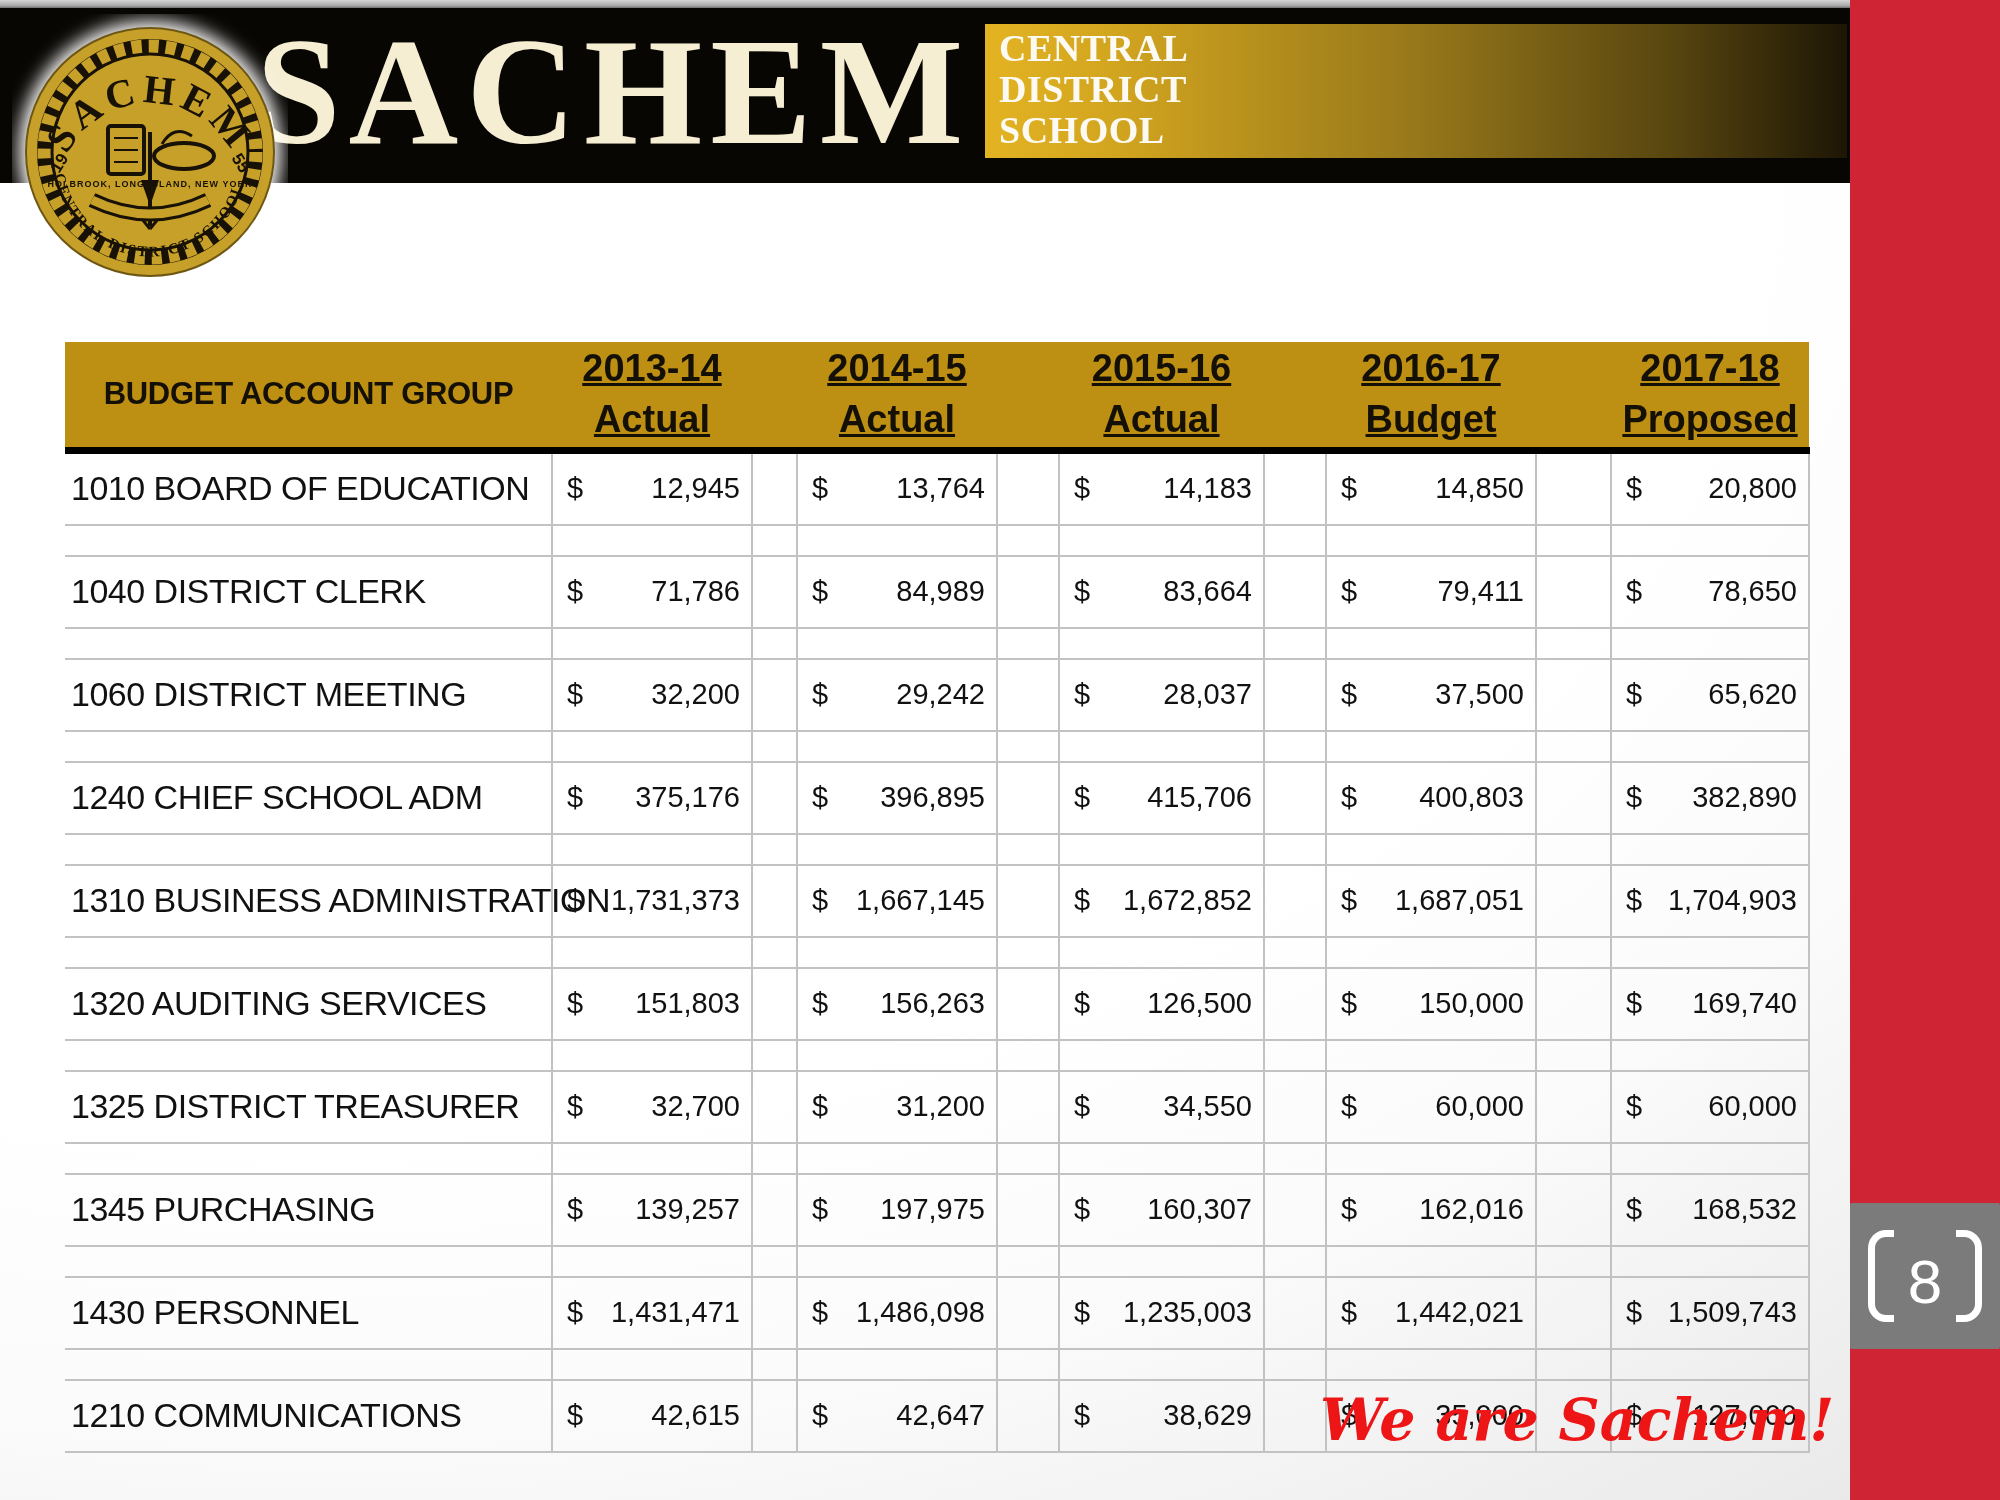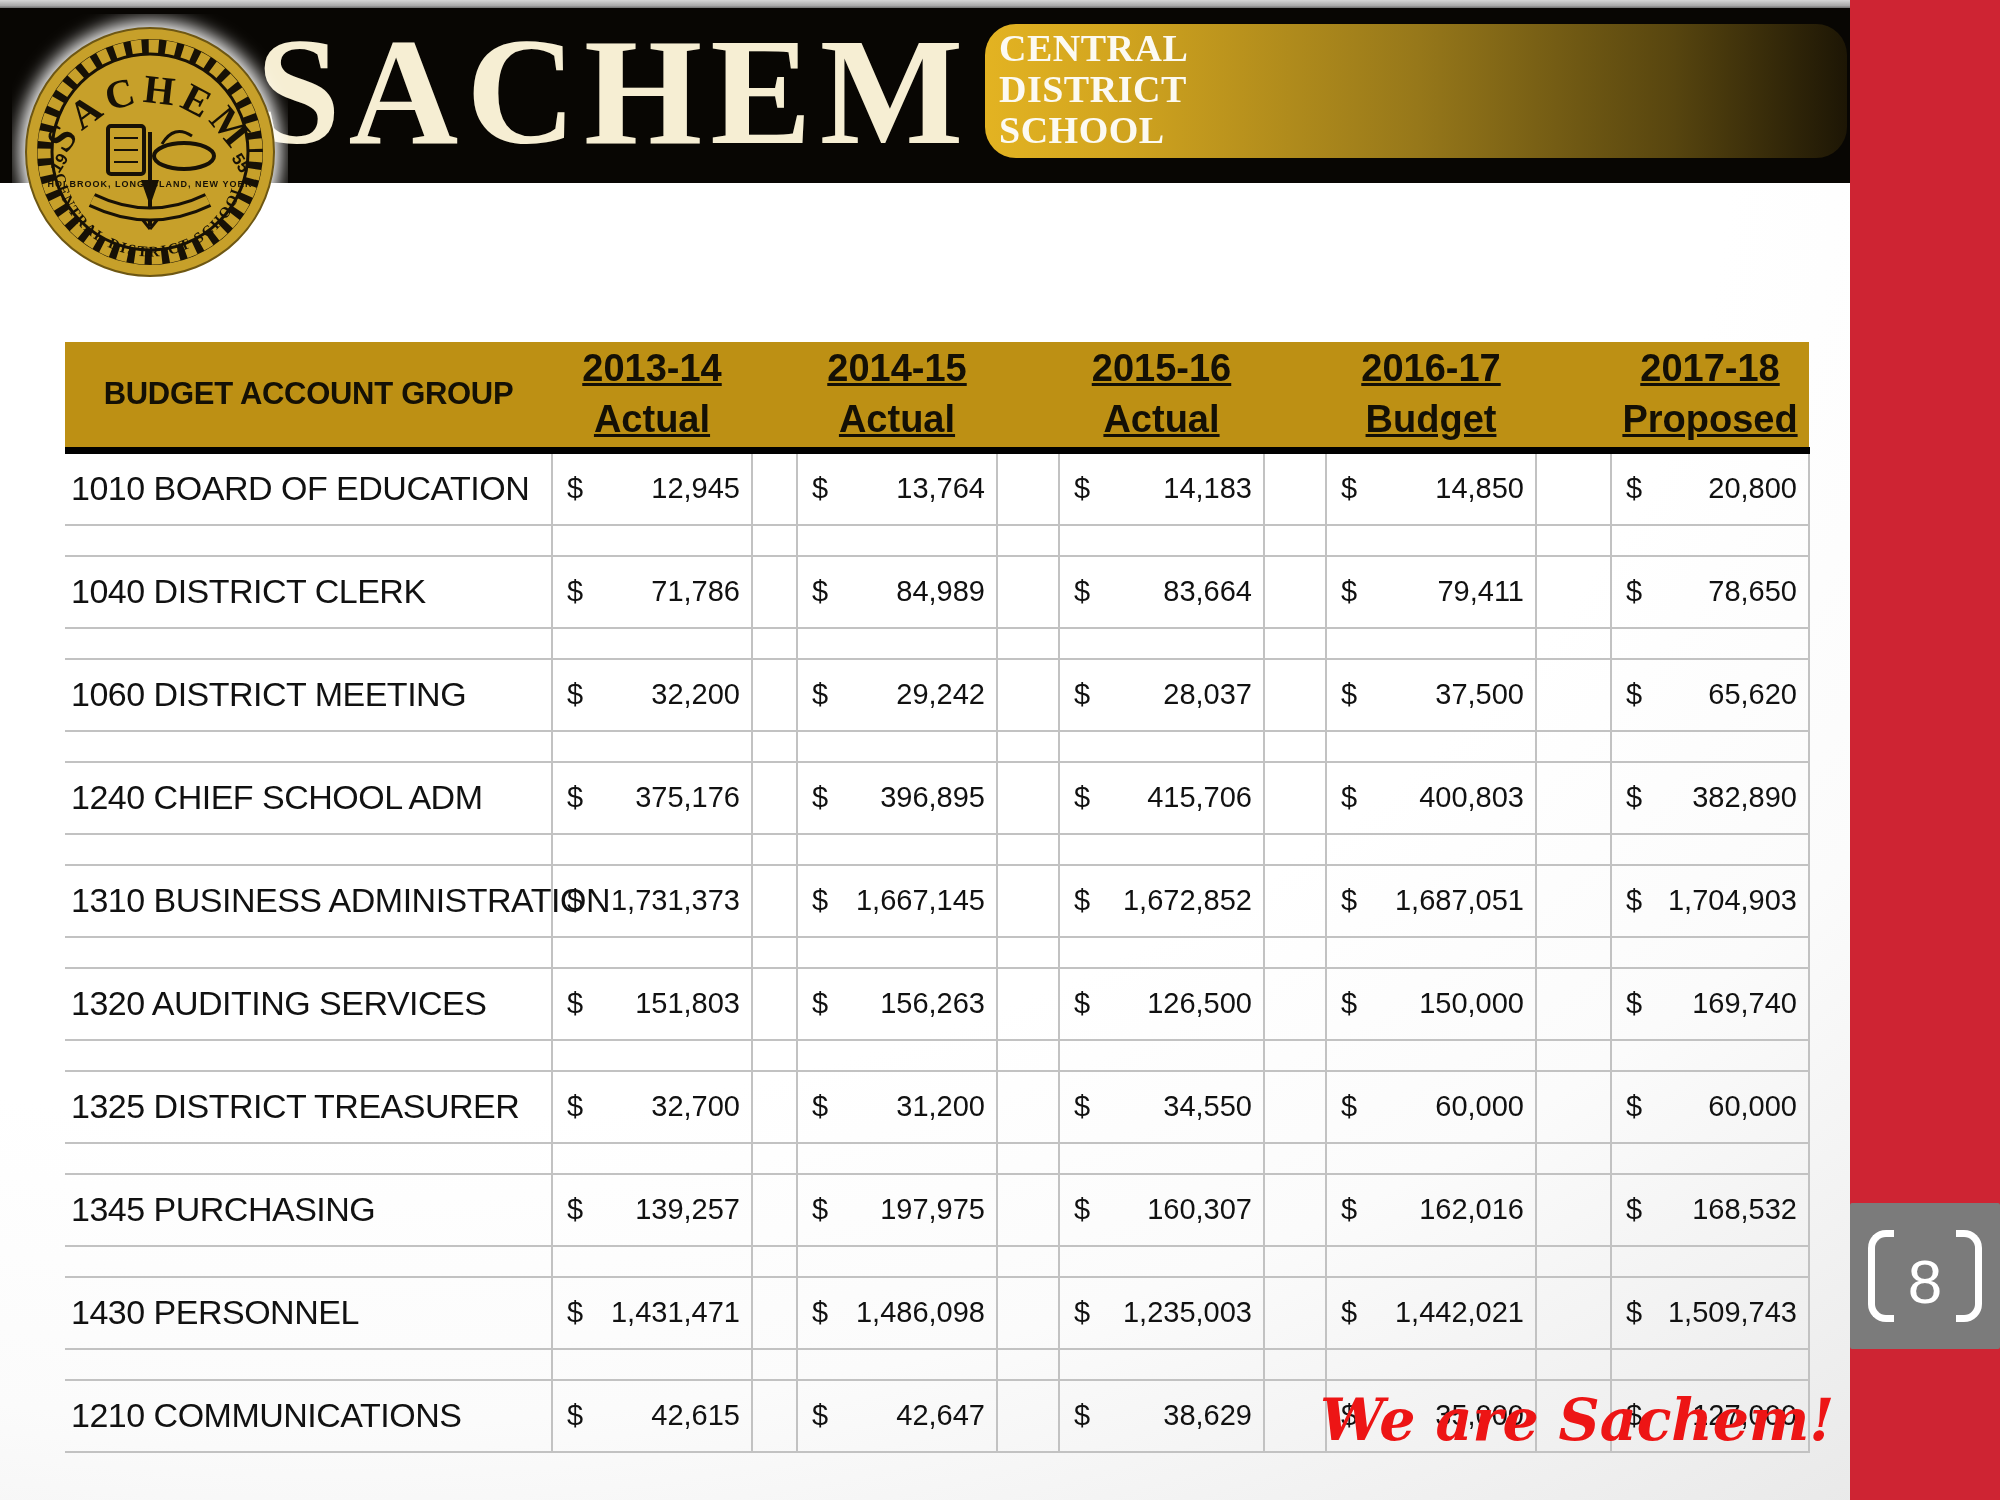--- a/index.html
+++ b/index.html
@@ -16,21 +16,21 @@
   
   .top-strip{position:absolute;left:0;top:0;width:1850px;height:8px;
     background:linear-gradient(180deg,#d6d6d6 0%,#a9a9a9 70%,#6f6f6f 100%);}
 
   
   .banner{position:absolute;left:0;top:8px;width:1850px;height:175px;background:#080603;}
   .wordmark{position:absolute;left:256px;top:0;height:175px;line-height:168px;
     font-family:"Liberation Serif",serif;font-weight:bold;font-size:152px;
     color:#F6EED3;letter-spacing:8px;white-space:nowrap;}
   .gold-box{position:absolute;left:985px;top:16px;right:3px;height:134px;
-    background:linear-gradient(90deg,#E3B322 0%,#D2A51F 15%,#97781A 50%,#57450F 80%,#1d1605 100%);border-radius:31px;}
+    background:linear-gradient(90deg,#E3B322 0%,#D2A51F 15%,#97781A 50%,#57450F 80%,#1d1605 100%);}
   .csd{padding:4px 0 0 14px;font-family:"Liberation Serif",serif;font-weight:bold;
     font-size:38px;line-height:41px;color:#FCFAF2;letter-spacing:.5px;}
   .csd span{display:block;}
 
   
   .seal-wrap{position:absolute;left:12px;top:14px;width:276px;height:276px;}
 
   
   .slide-title{position:absolute;left:336px;top:220px;font-size:61px;
     color:#C6930F;letter-spacing:.5px;white-space:nowrap;}

